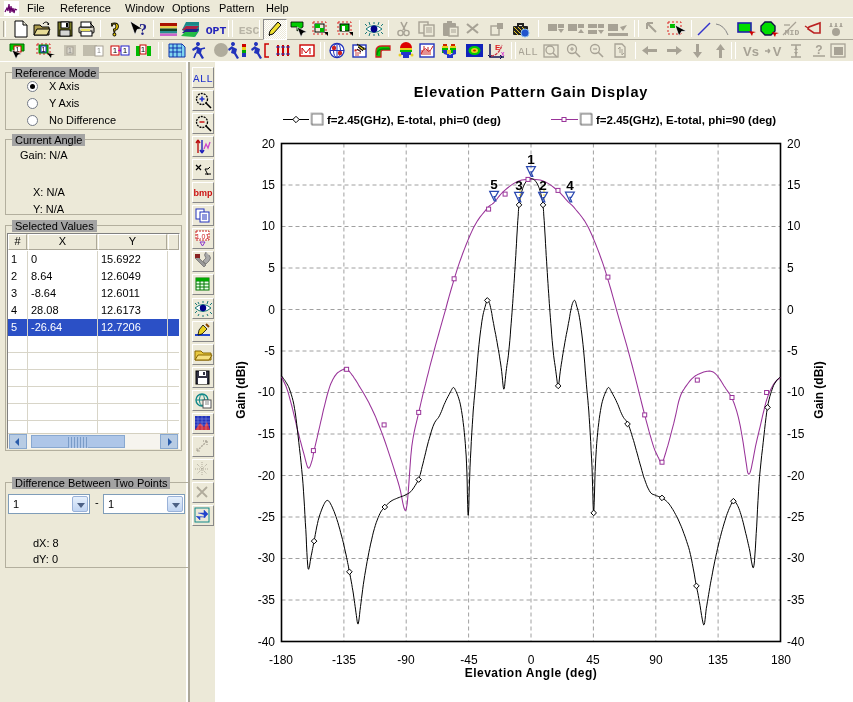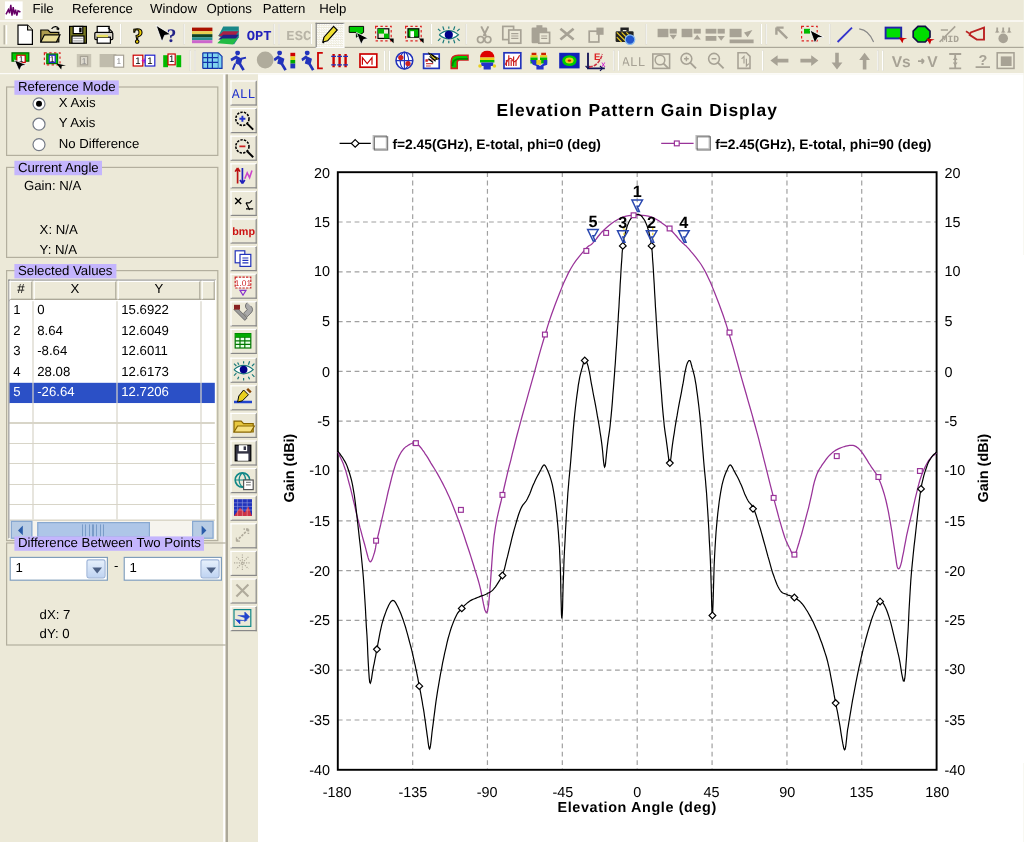--- a/index.html
+++ b/index.html
@@ -4,21 +4,21 @@
 html,body{width:853px;height:702px;overflow:hidden;background:#ece9d8;font-family:"Liberation Sans",sans-serif}
 .abs{position:absolute}
 #menubar{position:absolute;left:0;top:0;width:853px;height:17px;font-size:11px;color:#000}
 #menubar span.mi{position:absolute;top:2px}
 #tb1{position:absolute;left:0;top:17px;width:853px;height:23px;border-top:1px solid #fff;border-bottom:1px solid #aca899}
 #tb2{position:absolute;left:0;top:40px;width:853px;height:22px;border-bottom:1px solid #fff}
 .ic{position:absolute;top:2px}
 .sep{position:absolute;top:2px;width:1px;height:17px;background:#aca899;border-right:1px solid #fff}
 #lp{position:absolute;left:0;top:62px;width:188px;height:640px;background:#ece9d8;font-size:11px;border-right:2px solid #fff}
 .gb{position:absolute;border:1px solid #b3af9e;border-radius:0}
-.gb .lab{position:absolute;top:-6px;left:6px;background:#c4b5fd;padding:0 3px}
+.gb .lab{position:absolute;top:-6px;left:6px;background:#a3a3a3;padding:0 3px}
 .radio{position:absolute;width:11px;height:11px;border-radius:50%;background:#fff;border:1px solid #747a86}
 .radio.on:after{content:"";position:absolute;left:2px;top:2px;width:5px;height:5px;border-radius:50%;background:#000}
 #strip{position:absolute;left:188px;top:62px;width:27px;height:640px;background:#ece9d8;border-left:2px solid #aca899}
 .sb{position:absolute;left:2px;width:22px;height:21px;background:#ece9d8;border:1px solid;border-color:#fff #888 #888 #fff}
 #chart{position:absolute;left:215px;top:62px;width:638px;height:640px;background:#fff}
 .combo{position:absolute;height:20px;background:#fff;border:1px solid #7f9db9;font-size:11px}
 .combo .cbtn{position:absolute;right:1px;top:1px;width:16px;height:16px;background:linear-gradient(#e6f0fc,#c0d4f2);border:1px solid #9ab2d8;border-radius:2px}
 .combo .cbtn:after{content:"";position:absolute;left:4px;top:6px;border:4px solid transparent;border-top:5px solid #4d6185}
 </style></head><body>
 <div id="menubar">
@@ -457,32 +457,32 @@
      <div class="abs" style="left:152px;top:0;width:18px;height:15px;background:#b8cce4;border:1px solid #88a8d0"></div>
      <svg class="abs" style="left:5px;top:4px" width="8" height="8">
             <path d="M6 0L2 4l4 4z" fill="#2a5caa"></path>
           </svg>
      <svg class="abs" style="left:158px;top:4px" width="8" height="8">
             <path d="M2 0l4 4-4 4z" fill="#2a5caa"></path>
           </svg>
    </div>
   </div>
  </div>
- <div class="gb" style="left:5px;top:390px;width:187px;height:86px">
+ <div class="gb" style="left:5px;top:420px;width:187px;height:86px">
   <span class="lab" style="white-space:nowrap">Difference Between Two Points</span>
   <div class="combo" style="left:2px;top:11px;width:82px">
         <span class="abs" style="left:4px;top:3px">1</span>
         <span class="cbtn"></span>
       </div>
   <span class="abs" style="left:89px;top:13px">-</span>
   <div class="combo" style="left:97px;top:11px;width:82px">
         <span class="abs" style="left:4px;top:3px">1</span>
         <span class="cbtn"></span>
       </div>
-  <span class="abs" style="left:27px;top:54px">dX: 7</span>
+  <span class="abs" style="left:27px;top:54px">dX: 8</span>
   <span class="abs" style="left:27px;top:70px">dY: 0</span>
  </div>
 </div>
 <div id="strip">
 <div class="sb" style="top:5px"><svg width="20" height="19">
         <text x="10" y="14" text-anchor="middle" font-size="11" fill="#2233cc" font-family="Liberation Mono">ALL</text>
       </svg></div>
 <div class="sb" style="top:28px"><svg width="20" height="19">
         <circle cx="9" cy="8" r="5.5" fill="none" stroke="#000" stroke-width="1.3" stroke-dasharray="2 1"></circle>
         <path d="M13 12l5 5" stroke="#000" stroke-width="1.6"></path>

